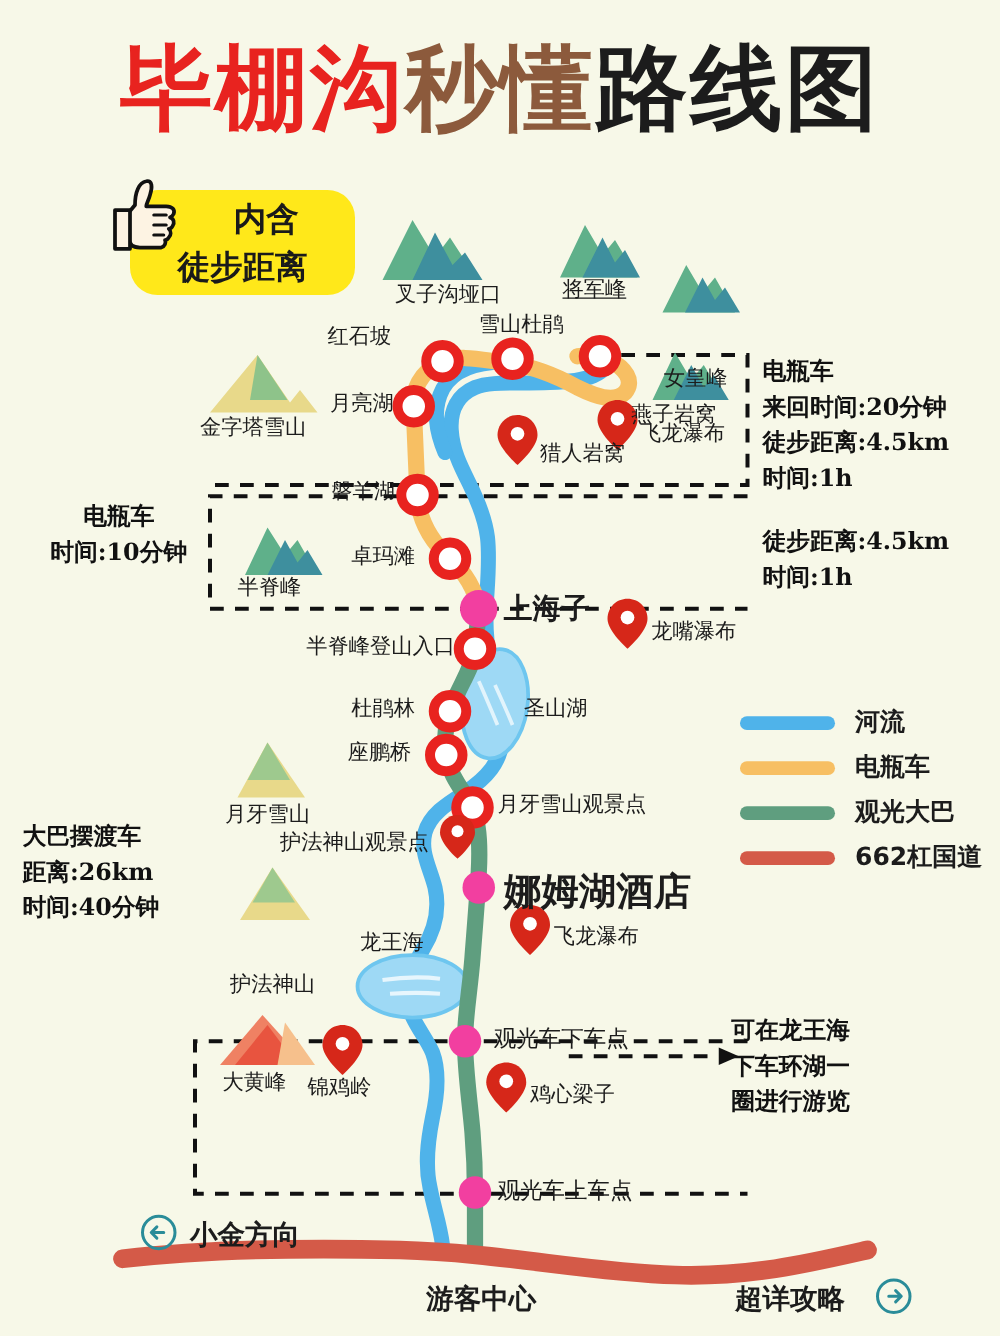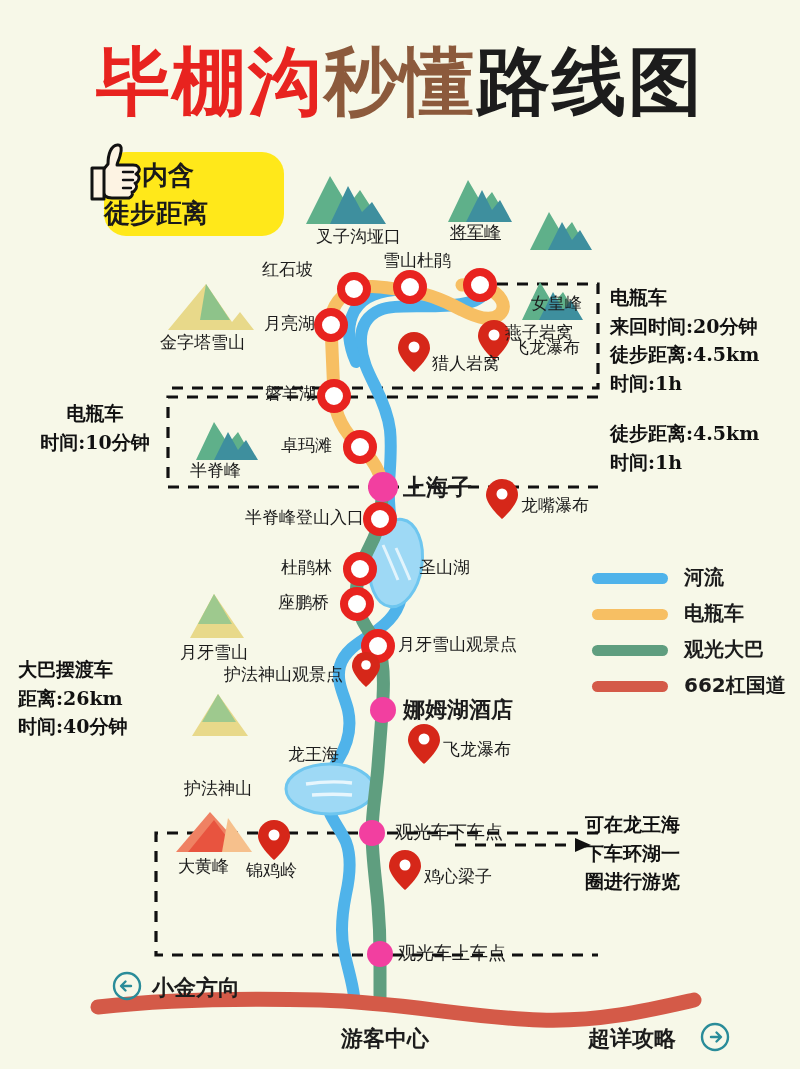--- a/index.html
+++ b/index.html
@@ -16,34 +16,35 @@
   
   .title{
     position:absolute;left:0;top:22px;width:800px;
     text-align:center;
     font-family:"DejaVu Serif","Liberation Serif",serif;
     font-weight:bold;
     font-size:74px;
     letter-spacing:2px;
     white-space:nowrap;
   }
-  .title span{display:inline-block;margin-top:11px;}
+  .title span{display:inline-block;}
   .t-red{color:#e8231f;}
   .t-brown{color:#8c5a3c;}
   .t-black{color:#1c1c1c;}
 
   
   .badge{
     position:absolute;left:104px;top:152px;
     width:180px;height:84px;
     background:#ffe81a;
     border-radius:22px;
   }
   .badge-l1,.badge-l2{
     position:absolute;left:0;width:180px;
+    text-align:center;
     font-family:"DejaVu Sans","Liberation Sans",sans-serif;
     font-weight:bold;color:#1a1a1a;
   }
   .badge-l1{top:6px;font-size:26px;padding-left:38px;box-sizing:border-box;}
   .badge-l2{top:44px;font-size:26px;}
   .thumb{position:absolute;left:-18px;top:-12px;width:64px;height:66px;}
 
   
   #map{position:absolute;left:0;top:0;width:800px;height:1069px;}
 
@@ -292,21 +293,21 @@
   <div class="lbl lbl-md" style="left:383px;top:252px;">雪山杜鹃</div>
   <div class="lbl lbl-md" style="left:264px;top:315px;">月亮湖</div>
   <div class="lbl lbl-md" style="left:265px;top:385px;">磐羊湖</div>
   <div class="lbl lbl-md" style="left:281px;top:437px;">卓玛滩</div>
   <div class="lbl lbl-md" style="left:245px;top:509px;">半脊峰登山入口</div>
   <div class="lbl lbl-md" style="left:281px;top:559px;">杜鹃林</div>
   <div class="lbl lbl-md" style="left:278px;top:594px;">座鹏桥</div>
   <div class="lbl lbl-md" style="left:398px;top:636px;">月牙雪山观景点</div>
 
   <div class="lbl lbl-lg" style="left:403px;top:475px;font-size:23px;">上海子</div>
-  <div class="lbl lbl-lg" style="left:403px;top:698px;font-size:22px;text-align:center;">娜姆湖酒店</div>
+  <div class="lbl lbl-lg" style="left:403px;top:698px;font-size:30px;text-align:center;">娜姆湖酒店</div>
   <div class="lbl lbl-md" style="left:395px;top:823px;font-size:18px;">观光车下车点</div>
   <div class="lbl lbl-md" style="left:398px;top:944px;font-size:18px;">观光车上车点</div>
 
   <div class="lbl lbl-md" style="left:432px;top:355px;">猎人岩窝</div>
   <div class="lbl lbl-md" style="left:512px;top:339px;">飞龙瀑布</div>
   <div class="lbl lbl-md" style="left:521px;top:497px;">龙嘴瀑布</div>
   <div class="lbl lbl-md" style="left:224px;top:666px;">护法神山观景点</div>
   <div class="lbl lbl-md" style="left:443px;top:741px;">飞龙瀑布</div>
   <div class="lbl lbl-md" style="left:246px;top:862px;">锦鸡岭</div>
   <div class="lbl lbl-md" style="left:424px;top:868px;">鸡心梁子</div>

